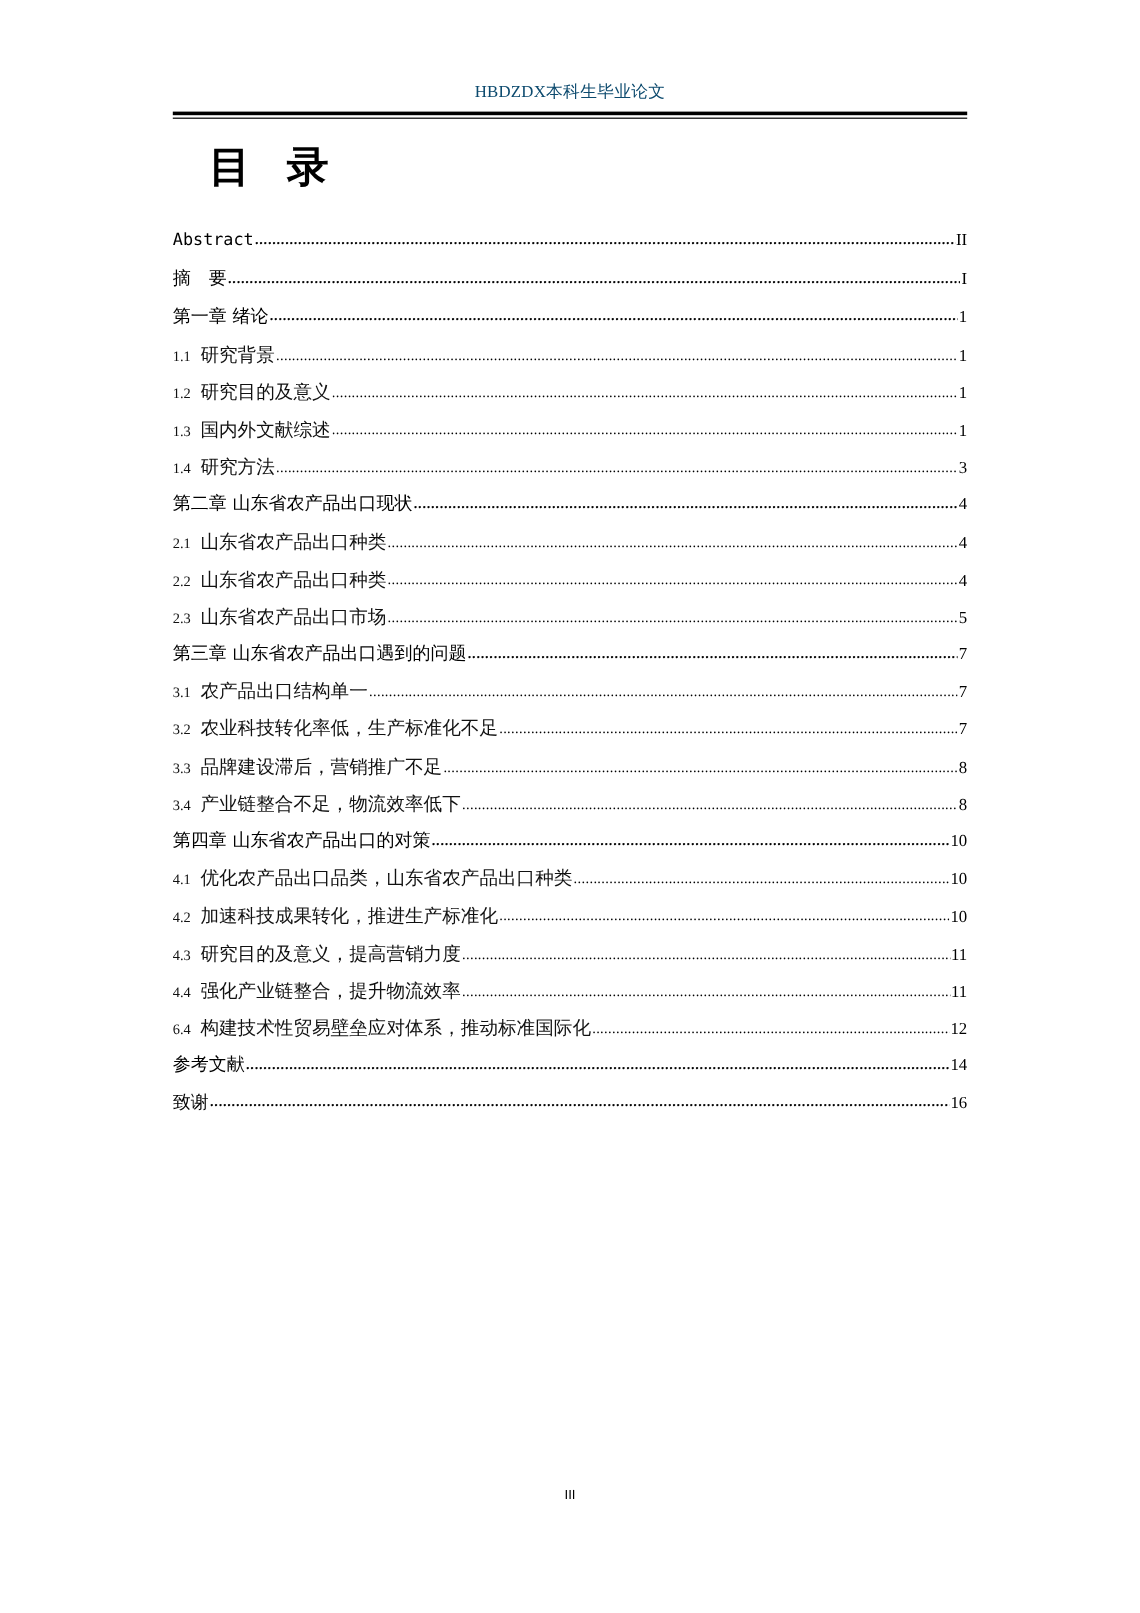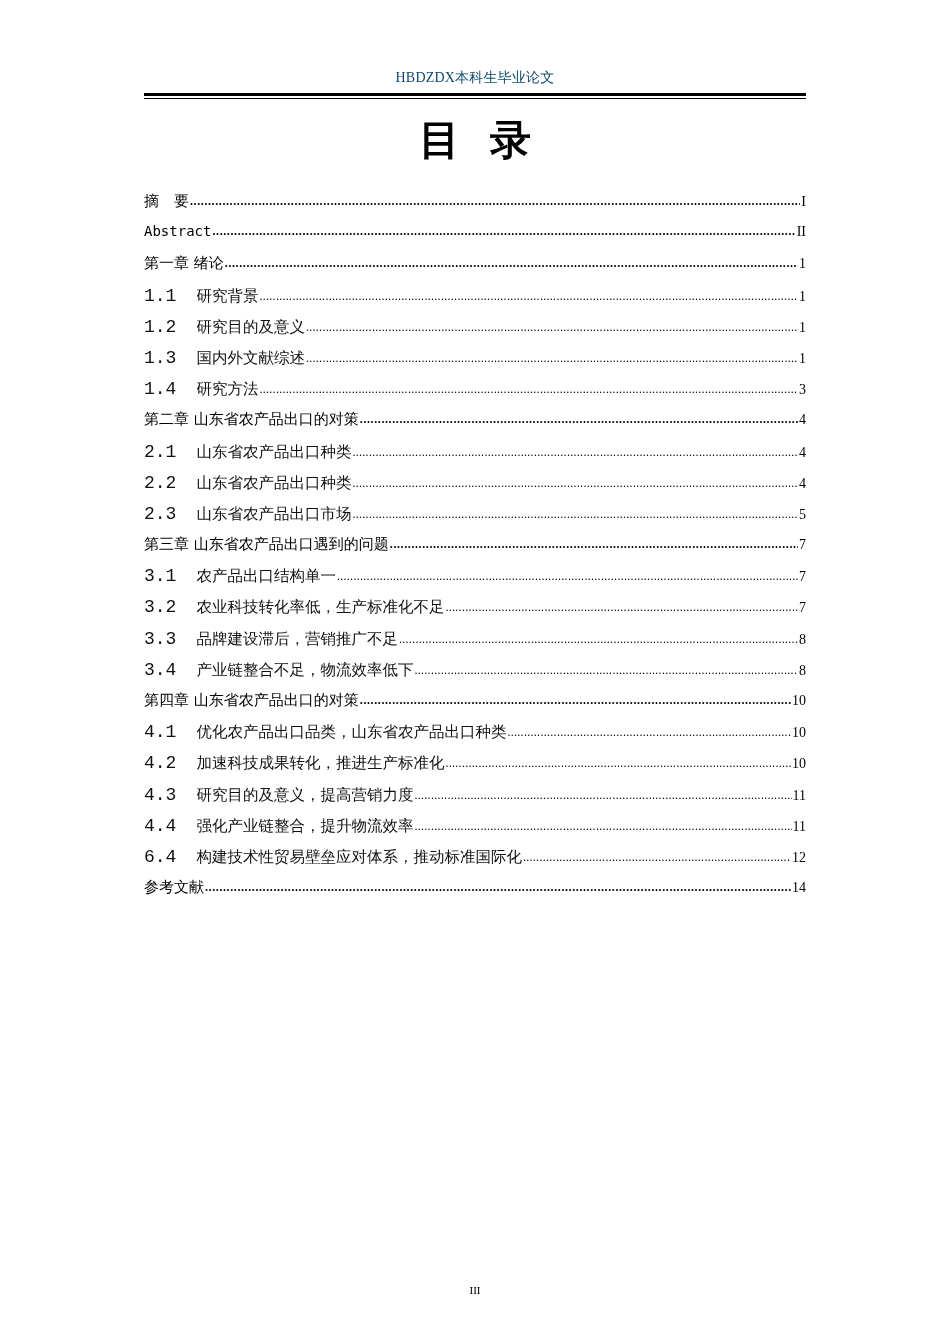--- a/index.html
+++ b/index.html
@@ -42,24 +42,24 @@
     }
     .header-rule .thin {
       height: 1px;
       background: #000;
     }
     .toc-title {
       position: absolute;
       left: 144px;
       top: 116px;
       width: 662px;
-      text-align: center;
+      text-align: left;
       font-family: "DejaVu Sans", sans-serif;
       font-weight: bold;
-      font-size: 41px;
+      font-size: 35px;
       line-height: 48px;
       letter-spacing: 30px;
       text-indent: 30px;
     }
     .toc {
       position: absolute;
       left: 144px;
       top: 192px;
       width: 662px;
     }
@@ -102,64 +102,62 @@
       font-family: "DejaVu Sans Mono", monospace;
       font-size: 14px;
     }
     
     .toc-row.level-2 .label {
       font-family: "Liberation Serif", "DejaVu Serif", serif;
       font-size: 15.5px;
       color: #111;
     }
     .toc-row.level-2 .num {
-      font-size: 18px;
-      margin-right: 20px;
-      font-family: Liberation Mono, monospace;
+      font-size: 12px;
+      margin-right: 8px;
     }
     .toc-row.level-2 .leader {
       letter-spacing: 0.3px;
       font-weight: normal;
     }
     .page-number {
       position: absolute;
       left: 144px;
       top: 1240px;
       width: 662px;
       text-align: center;
       font-size: 11px;
-      font-family: Liberation Serif, serif;
-      margin-top: 44px;
+      font-family: Liberation Sans, sans-serif;
     }
   </style>
 </head>
 <body>
 
 <div class="page-header">HBDZDX本科生毕业论文</div>
 
 <div class="header-rule">
   <div class="thick"></div>
   <div class="gap"></div>
   <div class="thin"></div>
 </div>
 
 <div class="toc-title">目录</div>
 
 <div class="toc" id="toc">
-    <div class="toc-row level-1">
-      <span class="label"><span>摘　要</span></span>
-      <span class="leader"></span>
-      <span class="page">I</span>
-    </div>
     <div class="toc-row level-1 abstract">
       <span class="label"><span>Abstract</span></span>
       <span class="leader"></span>
       <span class="page">II</span>
     </div>
     <div class="toc-row level-1">
+      <span class="label"><span>摘　要</span></span>
+      <span class="leader"></span>
+      <span class="page">I</span>
+    </div>
+    <div class="toc-row level-1">
       <span class="label"><span>第一章 绪论</span></span>
       <span class="leader"></span>
       <span class="page">1</span>
     </div>
     <div class="toc-row level-2">
       <span class="label"><span class="num">1.1</span><span>研究背景</span></span>
       <span class="leader"></span>
       <span class="page">1</span>
     </div>
     <div class="toc-row level-2">
@@ -171,21 +169,21 @@
       <span class="label"><span class="num">1.3</span><span>国内外文献综述</span></span>
       <span class="leader"></span>
       <span class="page">1</span>
     </div>
     <div class="toc-row level-2">
       <span class="label"><span class="num">1.4</span><span>研究方法</span></span>
       <span class="leader"></span>
       <span class="page">3</span>
     </div>
     <div class="toc-row level-1">
-      <span class="label"><span>第二章 山东省农产品出口的对策</span></span>
+      <span class="label"><span>第二章 山东省农产品出口现状</span></span>
       <span class="leader"></span>
       <span class="page">4</span>
     </div>
     <div class="toc-row level-2">
       <span class="label"><span class="num">2.1</span><span>山东省农产品出口种类</span></span>
       <span class="leader"></span>
       <span class="page">4</span>
     </div>
     <div class="toc-row level-2">
       <span class="label"><span class="num">2.2</span><span>山东省农产品出口种类</span></span>
@@ -250,15 +248,20 @@
     <div class="toc-row level-2">
       <span class="label"><span class="num">6.4</span><span>构建技术性贸易壁垒应对体系，推动标准国际化</span></span>
       <span class="leader"></span>
       <span class="page">12</span>
     </div>
     <div class="toc-row level-1">
       <span class="label"><span>参考文献</span></span>
       <span class="leader"></span>
       <span class="page">14</span>
     </div>
+    <div class="toc-row level-1">
+      <span class="label"><span>致谢</span></span>
+      <span class="leader"></span>
+      <span class="page">16</span>
+    </div>
   </div>
 
 <div class="page-number">III</div>
 
 </body></html>

